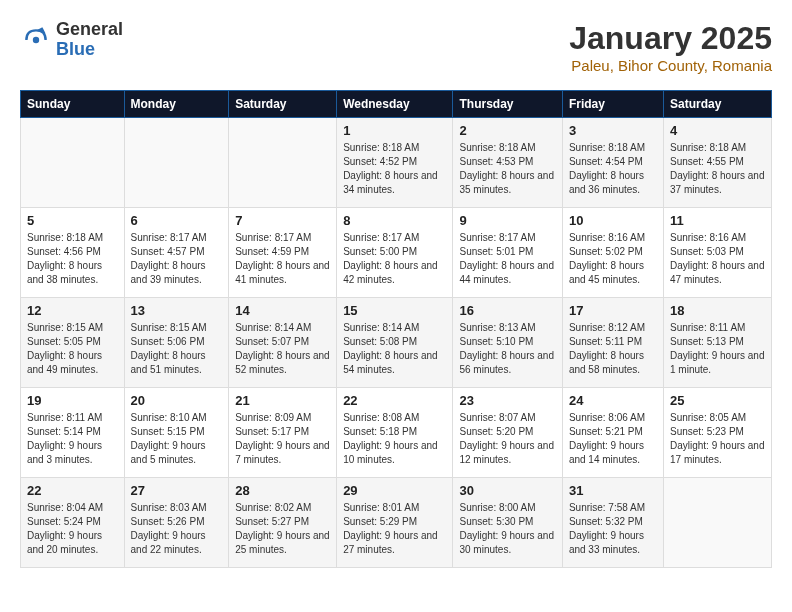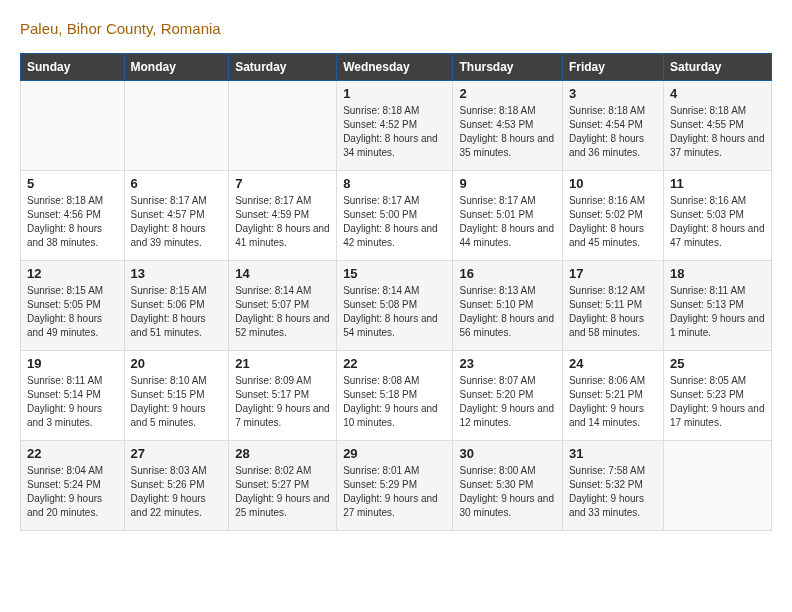--- a/index.html
+++ b/index.html
@@ -52,21 +52,21 @@
       font-size: 15px;
       font-weight: normal;
       color: #a16207;
     }
     table {
       width: 100%;
       border-collapse: collapse;
       font-size: 11px;
     }
     thead tr th {
-      background-color: #404040;
+      background-color: #0f172a;
       color: #fff;
       text-align: left;
       padding: 6px 6px;
       font-size: 12px;
       font-weight: bold;
       border: 1px solid #1a5a9a;
     }
     tbody tr {
       background-color: #fff;
     }
@@ -92,21 +92,33 @@
       line-height: 1.4;
     }
     .empty-cell {
       background-color: #f9f9f9;
     }
   </style>
 </head>
 <body>
 
 <div class="header">
+  <div class="logo">
+    <svg class="logo-icon" viewBox="0 0 40 40" xmlns="http://www.w3.org/2000/svg">
+      <path d="M8 20 Q8 8 20 8 Q32 8 32 20" fill="none" stroke="#2a6db5" stroke-width="3"></path>
+      <path d="M20 8 L28 4 L32 12" fill="#2a6db5"></path>
+      <circle cx="20" cy="20" r="4" fill="#2a6db5"></circle>
+    </svg>
+    <div class="logo-text">
+      <span class="logo-general">General</span>
+      <span class="logo-blue">Blue</span>
+    </div>
+  </div>
   <div class="title-block">
+    <h1>January 2025</h1>
     <h2>Paleu, Bihor County, Romania</h2>
   </div>
 </div>
 
 <table>
   <thead>
     <tr>
     <th>Sunday</th>
         <th>Monday</th>
         <th>Saturday</th>

